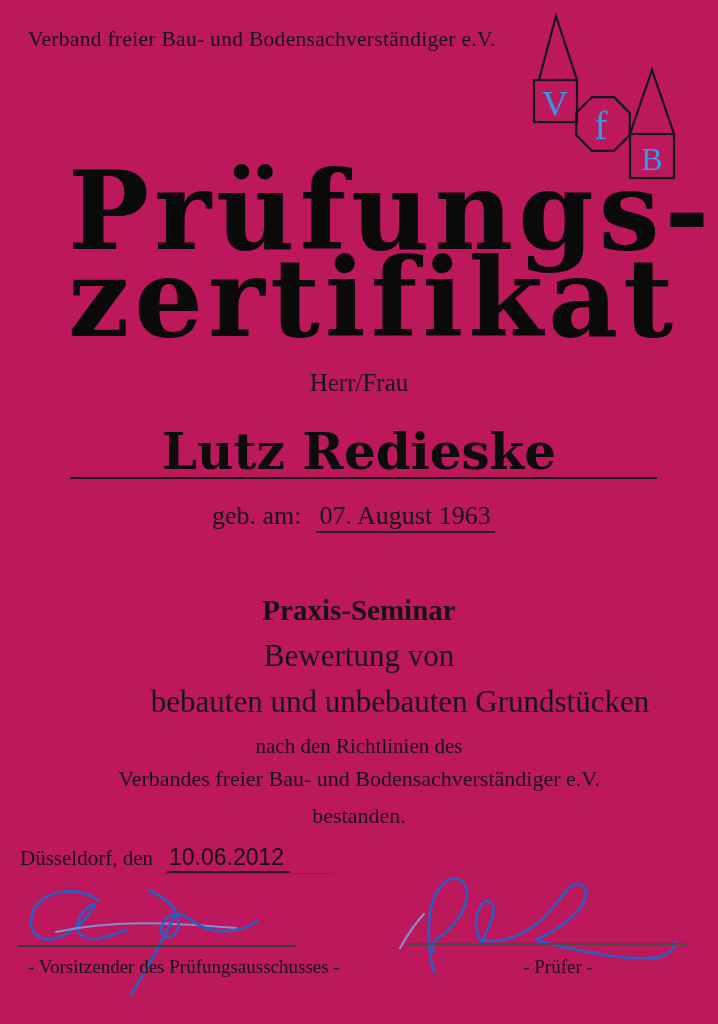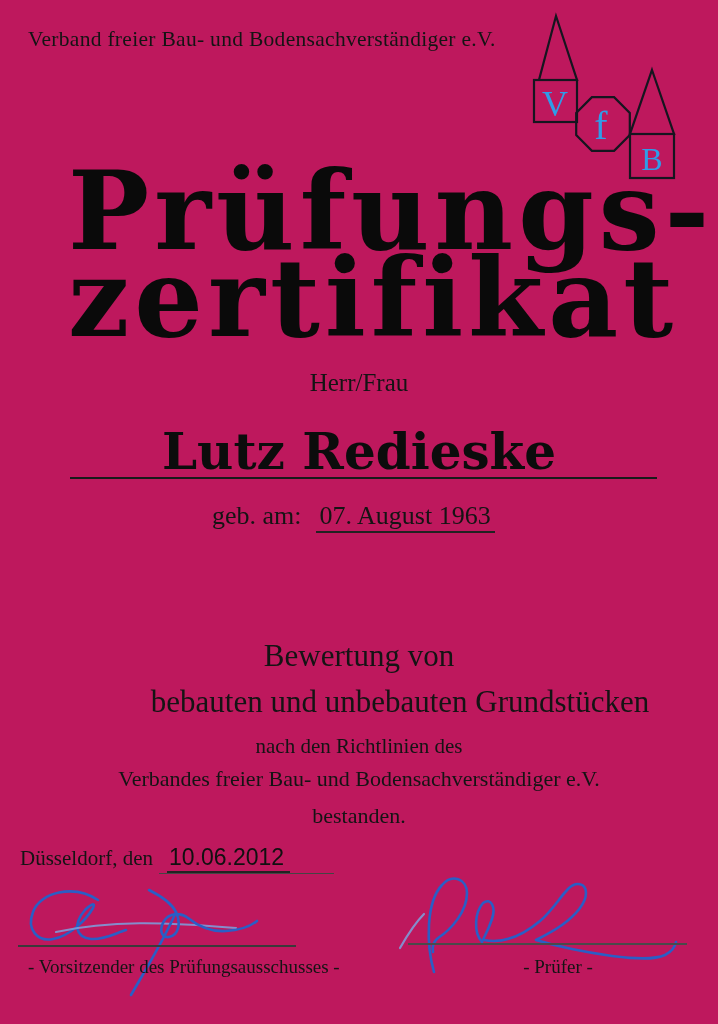--- a/index.html
+++ b/index.html
@@ -87,20 +87,21 @@
 
   <div class="abs center salutation">Herr/Frau</div>
 
   <div class="abs center name">Lutz Redieske</div>
   <div class="abs name-rule"></div>
 
   <div class="abs birth">
     <span>geb. am:</span><span class="date">07. August 1963</span>
   </div>
 
+  <div class="abs center seminar">Praxis-Seminar</div>
   <div class="abs center subject1">Bewertung von</div>
   <div class="abs center subject2">bebauten und unbebauten Grundstücken</div>
   <div class="abs center accord1">nach den Richtlinien des</div>
   <div class="abs center accord2">Verbandes freier Bau- und Bodensachverständiger e.V.</div>
   <div class="abs center result">bestanden.</div>
 
   <div class="abs placedate">
     <span>Düsseldorf, den</span><span class="issue-underline"><span class="issue-date">10.06.2012</span></span>
   </div>
 

